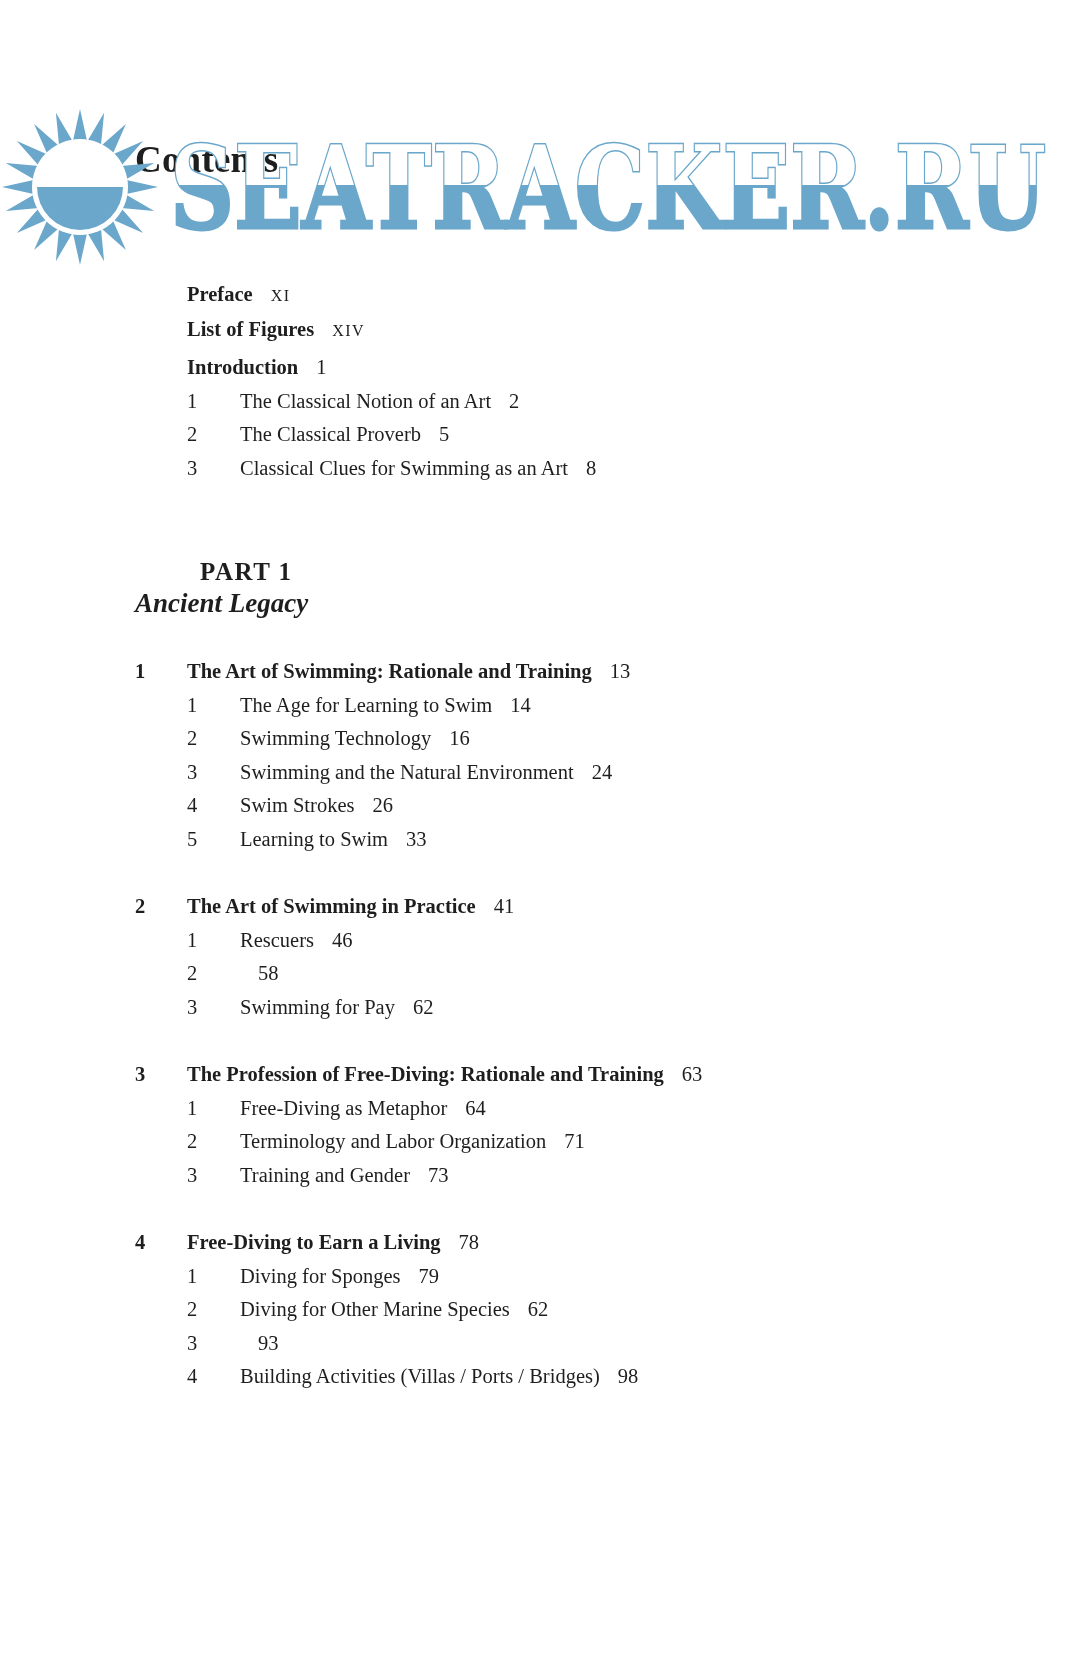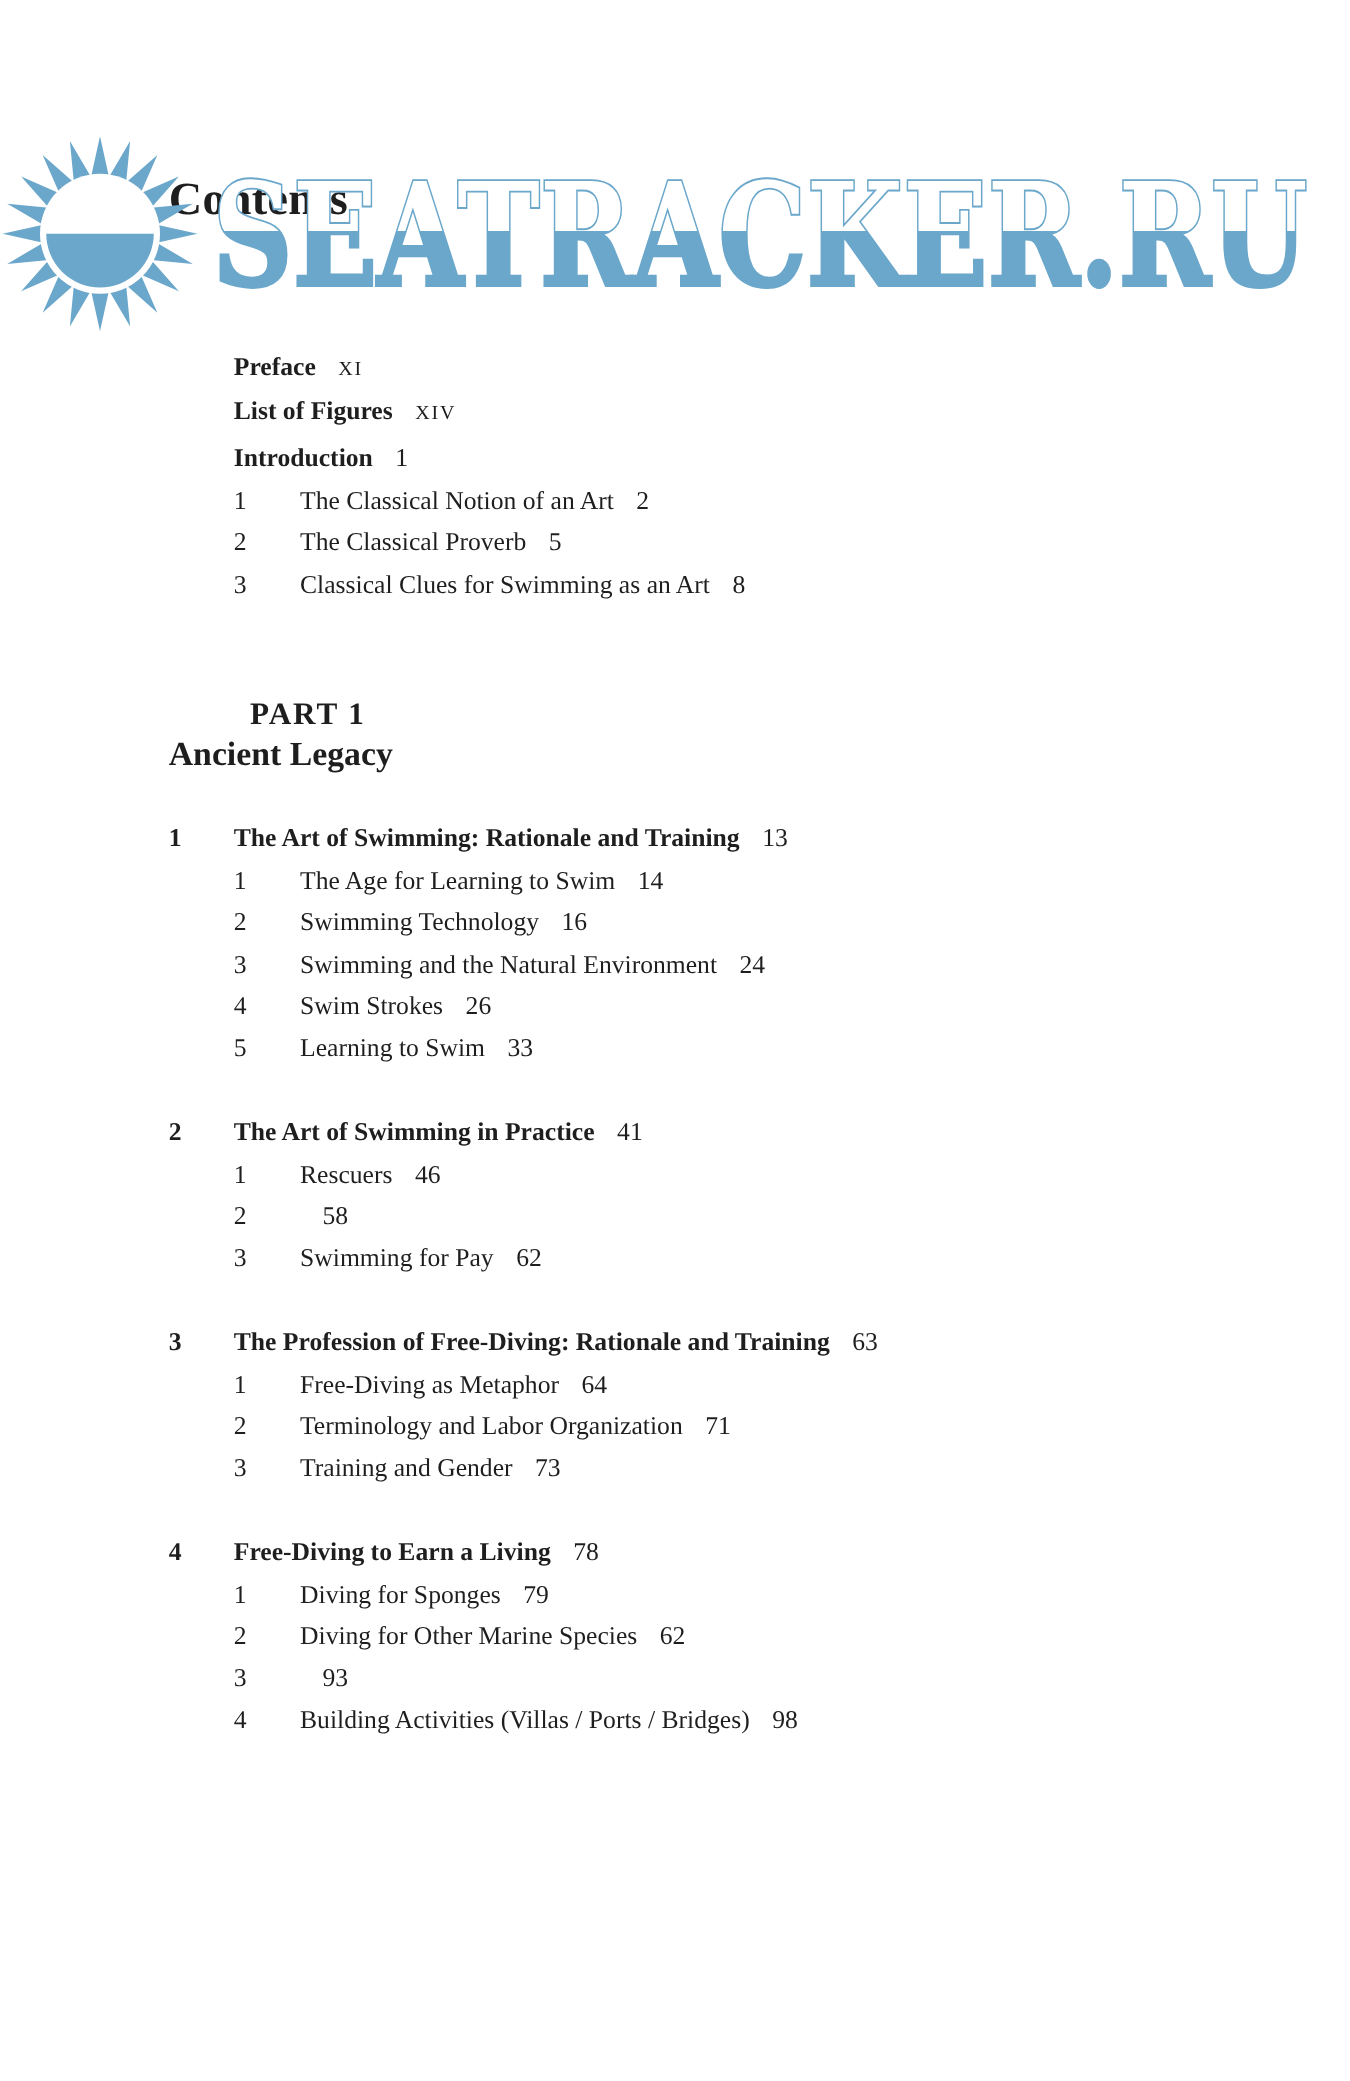--- a/index.html
+++ b/index.html
@@ -21,21 +21,21 @@
   .chnum{flex:0 0 52px;}
   .sec{padding-left:52px;}
   .bold{font-weight:700;}
   .pg{margin-left:18px;}
   .pg.roman{font-size:16px;letter-spacing:1.5px;text-transform:uppercase;}
   .kicker{
     font-weight:700;font-size:25px;line-height:30px;
     letter-spacing:1.5px;margin-left:65px;white-space:nowrap;
   }
   .part-title{
-    font-weight:700;font-size:27px;line-height:33px;white-space:nowrap;text-align:center;
+    font-weight:700;font-style:italic;font-size:27px;line-height:33px;white-space:nowrap;text-align:center;
   }
   .wm{position:absolute;left:0;top:1400;}
 </style>
 </head>
 <body>
 
 <div class="page">
 
   <h1 class="page-title abs" style="left:135px;top:140px;">Contents</h1>
 

